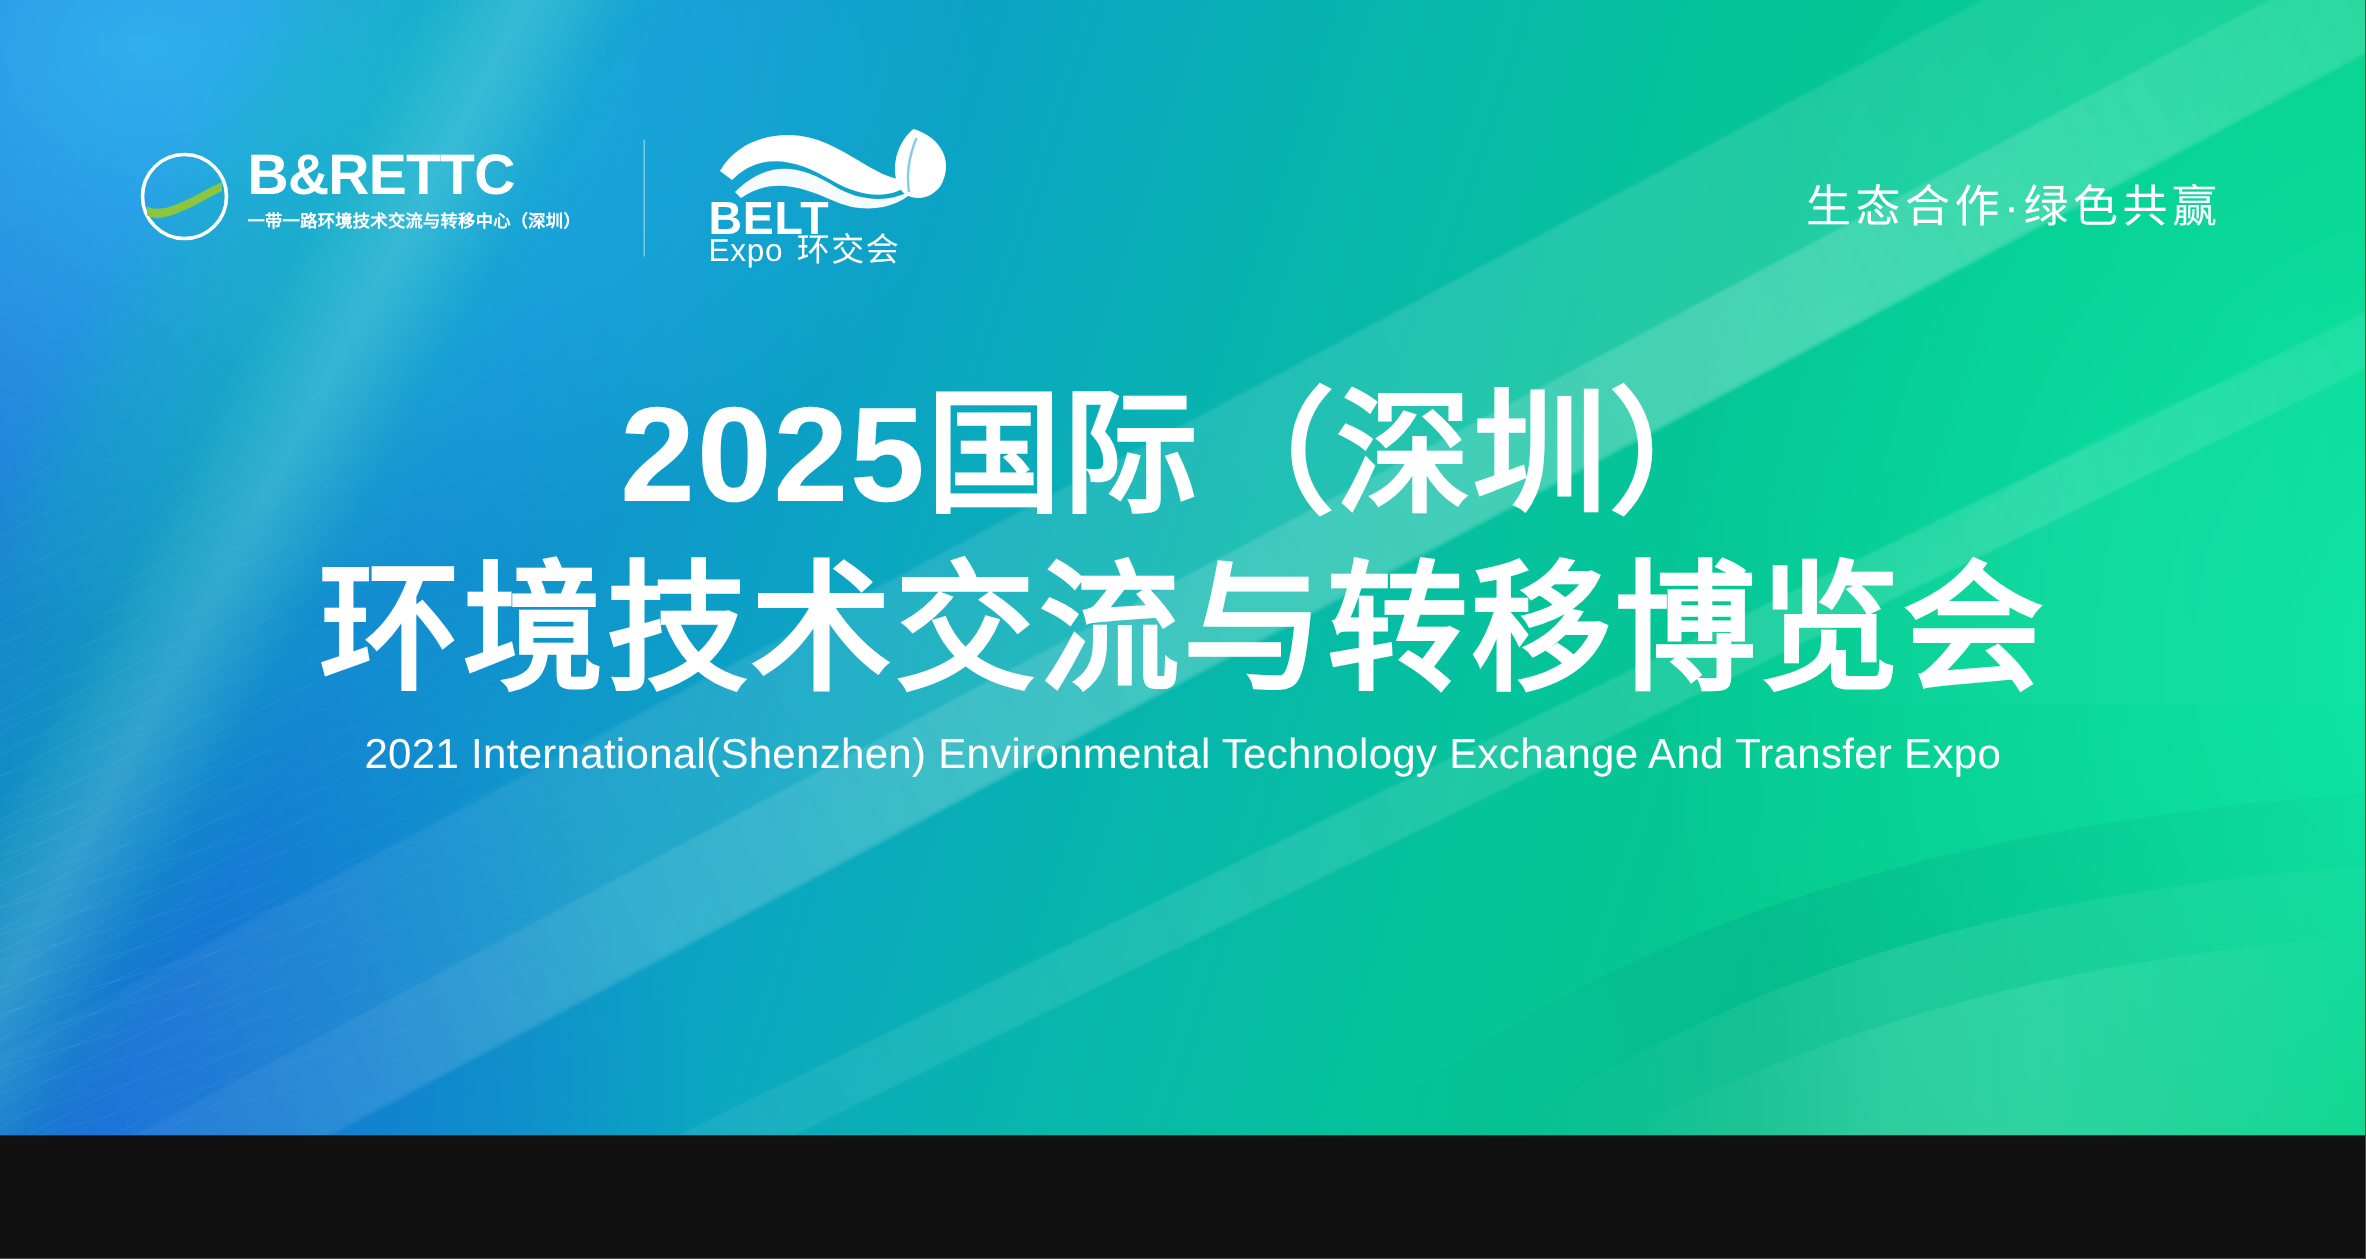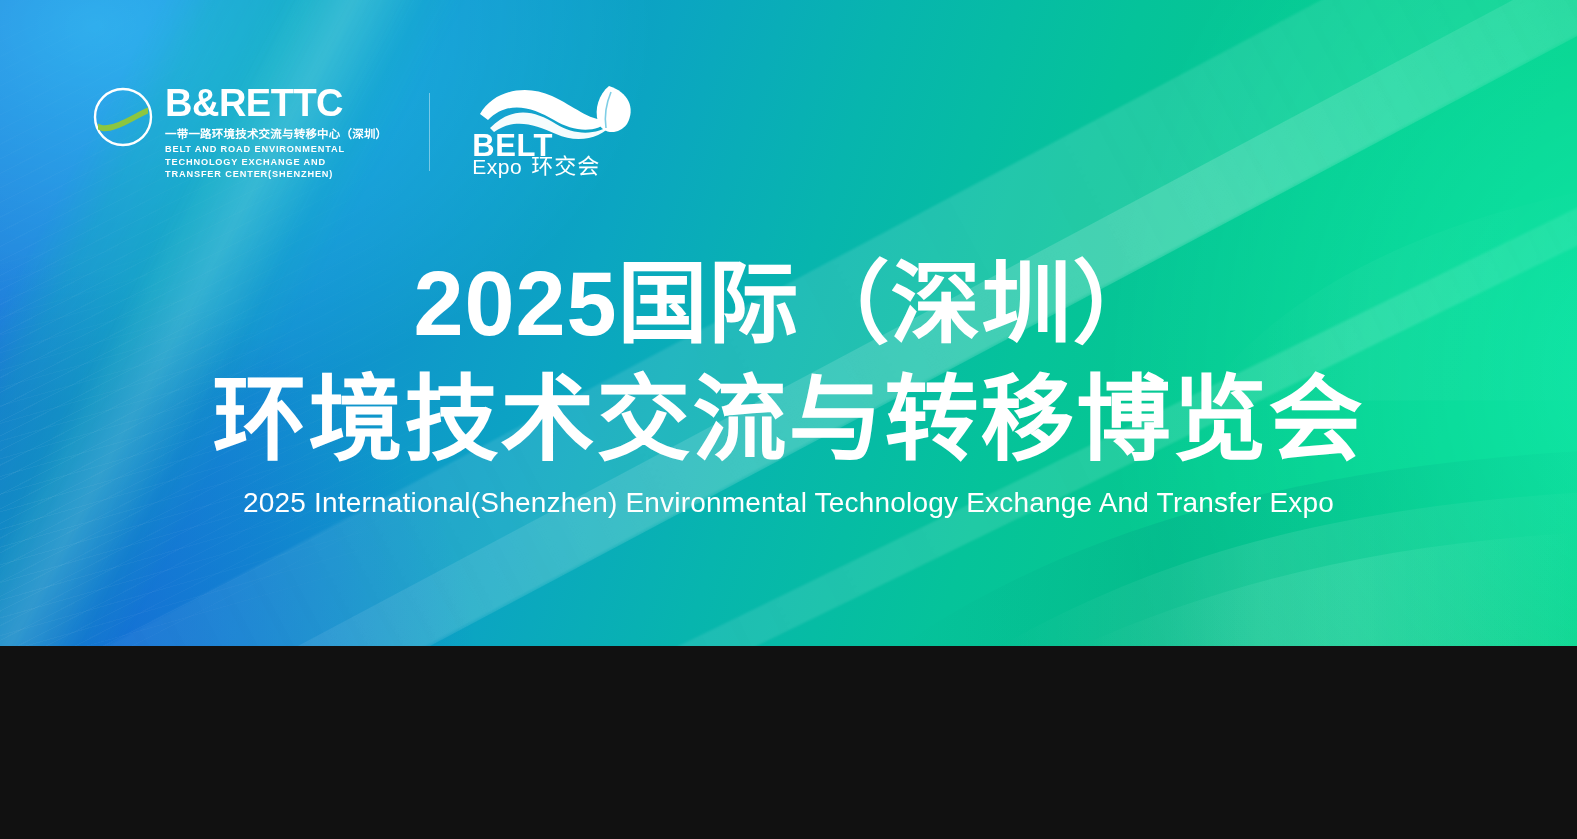--- a/index.html
+++ b/index.html
@@ -4,21 +4,21 @@
 <title>IETE Expo 2025 Banner</title>
 <style>
   html, body {
     margin: 0;
     padding: 0;
     background: #111;
   }
   #banner {
     position: relative;
     width: 1577px;
-    height: 646px;
+    height: 757px;
     overflow: hidden;
     font-family: "Liberation Sans", "DejaVu Sans", sans-serif;
     color: #ffffff;
     
     background:
       linear-gradient(108deg,
         #1f6fd6 0%,
         #1b7ed8 11%,
         #1190cf 24%,
         #0ba5c2 38%,
@@ -334,21 +334,20 @@
         <div class="brettc">
           <div class="brettc-mark">
             <svg width="62" height="62" viewBox="0 0 62 62" aria-hidden="true">
               <circle cx="31" cy="31" r="28" fill="none" stroke="#ffffff" stroke-width="2.4"></circle>
               <path d="M6,37.5 C18,45 44,26 56,21.5 L56,27.5 C44,32.5 18,51 6,43.5 Z" fill="#8cc63f"></path>
             </svg>
           </div>
           <div class="brettc-txt">
             <div class="brettc-word">B&amp;RETTC</div>
             <div class="brettc-cn">一带一路环境技术交流与转移中心（深圳）</div>
-            <div class="brettc-en">BELT AND ROAD ENVIRONMENTAL TECHNOLOGY EXCHANGE AND TRANSFER CENTER(SHENZHEN)</div>
           </div>
         </div>
 
         <div class="logo-div"></div>
 
         <div class="iete">
           <div class="iete-mark">
             <svg width="160" height="56" viewBox="0 0 160 56" aria-hidden="true">
 
               <path d="M2,30 C16,6 48,0 74,12 C98,23 112,38 132,36 C118,50 96,48 76,36 C54,23 30,16 10,36 Z" fill="#ffffff"></path>
@@ -360,23 +359,24 @@
           </div>
           <div class="iete-iete">BELT</div>
           <div class="iete-expo">
             <span class="en">Expo</span>
             <span class="cn">环交会</span>
           </div>
         </div>
 
       </div>
 
+      <div class="slogan">生态合作·绿色共赢</div>
     </div>
 
     <div class="title-block">
       <div class="title-l1">2025国际（深圳）</div>
       <div class="title-l2">环境技术交流与转移博览会</div>
-      <div class="title-en">2025 International(Shenzhen) Environmental Technology Exchange And Transfer Expo</div>
+      <div class="title-en">2021 International(Shenzhen) Environmental Technology Exchange And Transfer Expo</div>
     </div>
 
 
   </div>
 </div>
 
 </body></html>

